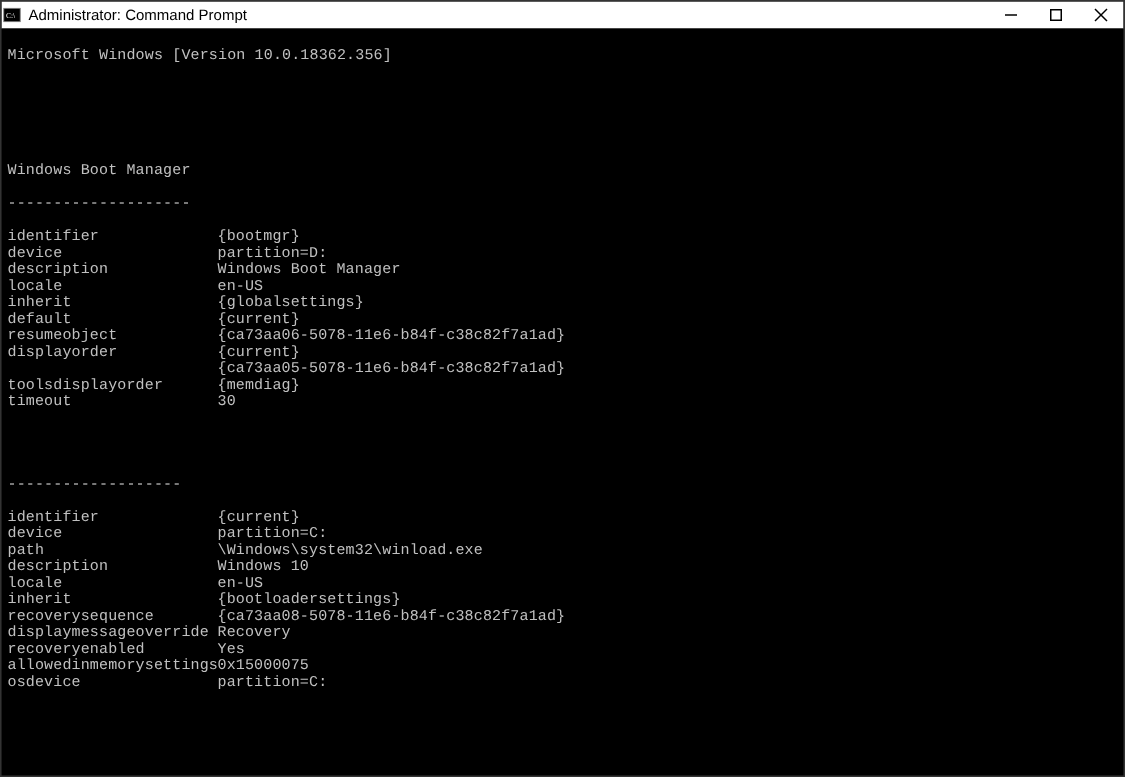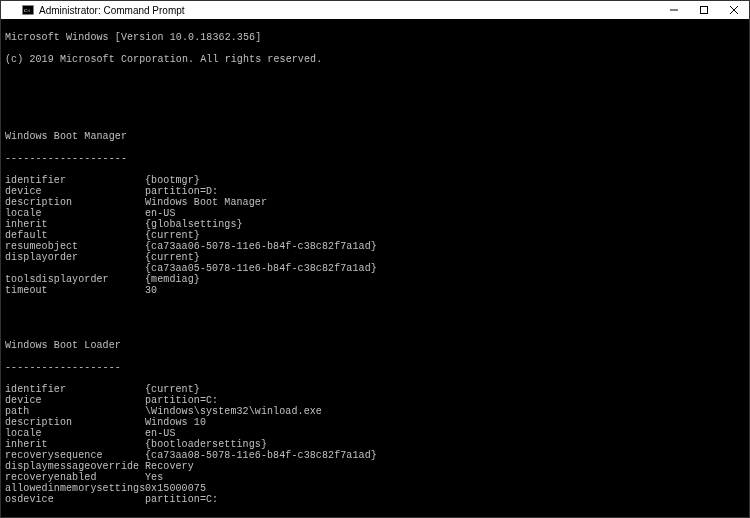--- a/index.html
+++ b/index.html
@@ -10,21 +10,21 @@
     width: 750px;
     height: 518px;
     overflow: hidden;
     border: 1px solid #333;
   }
   .titlebar {
     background: #ffffff;
     height: 18px;
     display: flex;
     align-items: center;
-    padding-left: 20px;
+    padding-left: 0;
     color: #000;
     font-family: "Segoe UI", Tahoma, sans-serif;
     font-size: 10px;
   }
   .titlebar .icon-wrap {
     width: 14px;
     height: 14px;
     display: inline-flex;
     align-items: center;
     justify-content: center;
@@ -84,30 +84,28 @@
   <span class="tb-btn">
     <svg width="10" height="10" viewBox="0 0 10 10">
         <line x1="1" y1="1" x2="9" y2="9"></line>
         <line x1="9" y1="1" x2="1" y2="9"></line>
       </svg>
   </span>
 </div>
 
 <div class="terminal">
 <span class="row">Microsoft Windows [Version 10.0.18362.356]</span>
-<span class="row">(c) 2019 Microsoft Corporation. All rights reserved.</span>
 <span class="row"> </span>
 <span class="row"> </span>
 
 <span class="section-head">Windows Boot Manager</span>
 <span class="dashes">--------------------</span>
 <div id="rows-bm"><span class="row"><span class="k">identifier</span><span class="v">{bootmgr}</span></span><span class="row"><span class="k">device</span><span class="v">partition=D:</span></span><span class="row"><span class="k">description</span><span class="v">Windows Boot Manager</span></span><span class="row"><span class="k">locale</span><span class="v">en-US</span></span><span class="row"><span class="k">inherit</span><span class="v">{globalsettings}</span></span><span class="row"><span class="k">default</span><span class="v">{current}</span></span><span class="row"><span class="k">resumeobject</span><span class="v">{ca73aa06-5078-11e6-b84f-c38c82f7a1ad}</span></span><span class="row"><span class="k">displayorder</span><span class="v">{current}</span></span><span class="row"><span class="k"></span><span class="v">{ca73aa05-5078-11e6-b84f-c38c82f7a1ad}</span></span><span class="row"><span class="k">toolsdisplayorder</span><span class="v">{memdiag}</span></span><span class="row"><span class="k">timeout</span><span class="v">30</span></span></div>
 <span class="row"> </span>
 
-<span class="section-head">Windows Boot Loader</span>
 <span class="dashes">-------------------</span>
 <div id="rows-l1"><span class="row"><span class="k">identifier</span><span class="v">{current}</span></span><span class="row"><span class="k">device</span><span class="v">partition=C:</span></span><span class="row"><span class="k">path</span><span class="v">\Windows\system32\winload.exe</span></span><span class="row"><span class="k">description</span><span class="v">Windows 10</span></span><span class="row"><span class="k">locale</span><span class="v">en-US</span></span><span class="row"><span class="k">inherit</span><span class="v">{bootloadersettings}</span></span><span class="row"><span class="k">recoverysequence</span><span class="v">{ca73aa08-5078-11e6-b84f-c38c82f7a1ad}</span></span><span class="row"><span class="k">displaymessageoverride</span><span class="v">Recovery</span></span><span class="row"><span class="k">recoveryenabled</span><span class="v">Yes</span></span><span class="row"><span class="k">allowedinmemorysettings</span><span class="v">0x15000075</span></span><span class="row"><span class="k">osdevice</span><span class="v">partition=C:</span></span></div>
 
 
 
 
 
 
 
 

